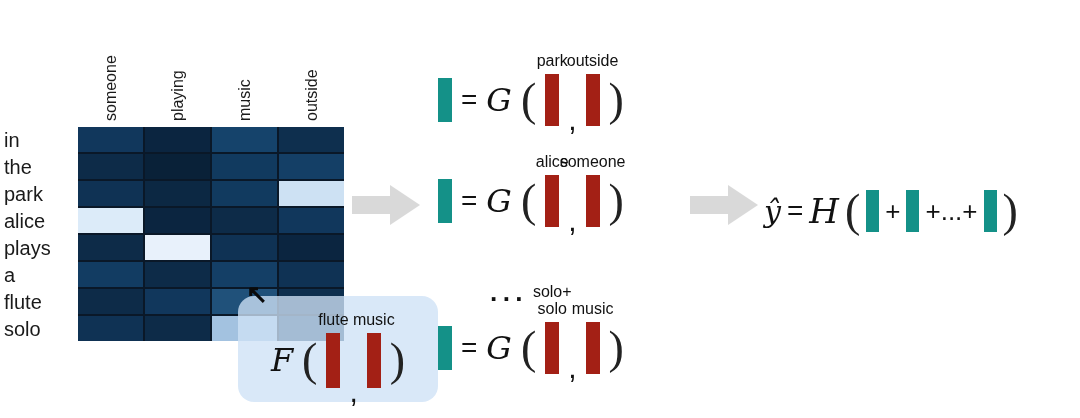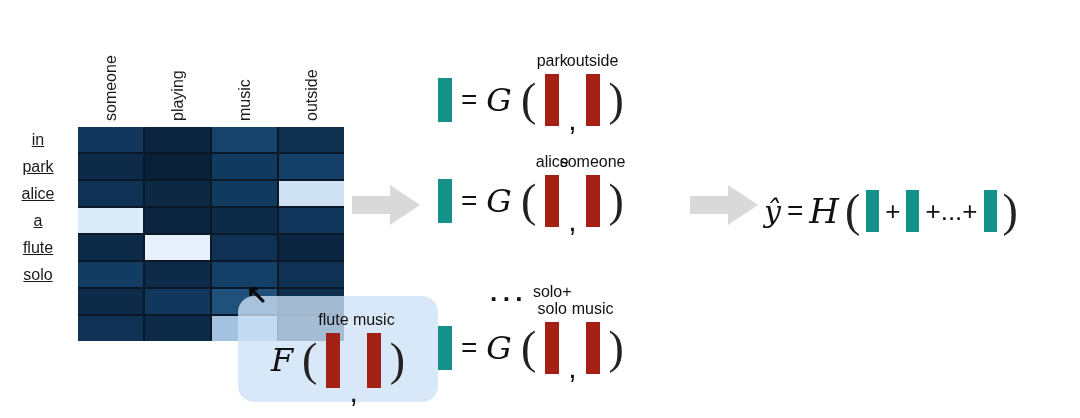--- a/index.html
+++ b/index.html
@@ -3,22 +3,22 @@
 <meta charset="utf-8">
 <style>
   * { margin:0; padding:0; box-sizing:border-box; }
   body { background:#ffffff; font-family:"Liberation Sans", sans-serif; color:#111; }
   .canvas { position:relative; width:1080px; height:418px; background:#fff; overflow:hidden; }
 
   
   .matrix { position:absolute; left:78px; top:127px; display:grid;
             grid-template-columns:repeat(4,65px); grid-auto-rows:25px; gap:2px;
             background:#0a1828; z-index:1; }
-  .row-labels { position:absolute; left:4px; top:127px; width:68px; text-align:center;
-                font-size:16px; color:#1a1a1a; z-index:2;text-decoration:underline; }
+  .row-labels { position:absolute; left:4px; top:127px; width:68px; text-align:left;
+                font-size:20px; color:#1a1a1a; z-index:2; }
   .row-labels .row-label { height:27px; line-height:26px; }
   .col-label { position:absolute; font-size:16px; line-height:20px; color:#1a1a1a;
                white-space:nowrap; transform:rotate(-90deg); transform-origin:left bottom; z-index:2; }
 
   .cell-arrow { position:absolute; left:246px; top:279px; font-size:26px; font-weight:bold;
                 color:#0a0a0a; z-index:7; }
 
   
   .fbox { position:absolute; left:238px; top:296px; width:200px; height:106px;
           background:var(--fbox); border-radius:16px; z-index:5;
@@ -64,22 +64,24 @@
 <div class="canvas">
 
   <div>
       <div class="col-label" style="left: 120.5px; top: 101px;">someone</div>
       <div class="col-label" style="left: 187.5px; top: 101px;">playing</div>
       <div class="col-label" style="left: 254.5px; top: 101px;">music</div>
       <div class="col-label" style="left: 321.5px; top: 101px;">outside</div>
     </div>
   <div class="row-labels">
       <div class="row-label">in</div>
+      <div class="row-label">the</div>
       <div class="row-label">park</div>
       <div class="row-label">alice</div>
+      <div class="row-label">plays</div>
       <div class="row-label">a</div>
       <div class="row-label">flute</div>
       <div class="row-label">solo</div>
     </div>
 
   <div class="matrix" id="matrix-grid">
       <div class="cell" style="background: rgb(17, 55, 92);"></div>
       <div class="cell" style="background: rgb(11, 37, 64);"></div>
       <div class="cell" style="background: rgb(21, 67, 107);"></div>
       <div class="cell" style="background: rgb(14, 47, 78);"></div>

